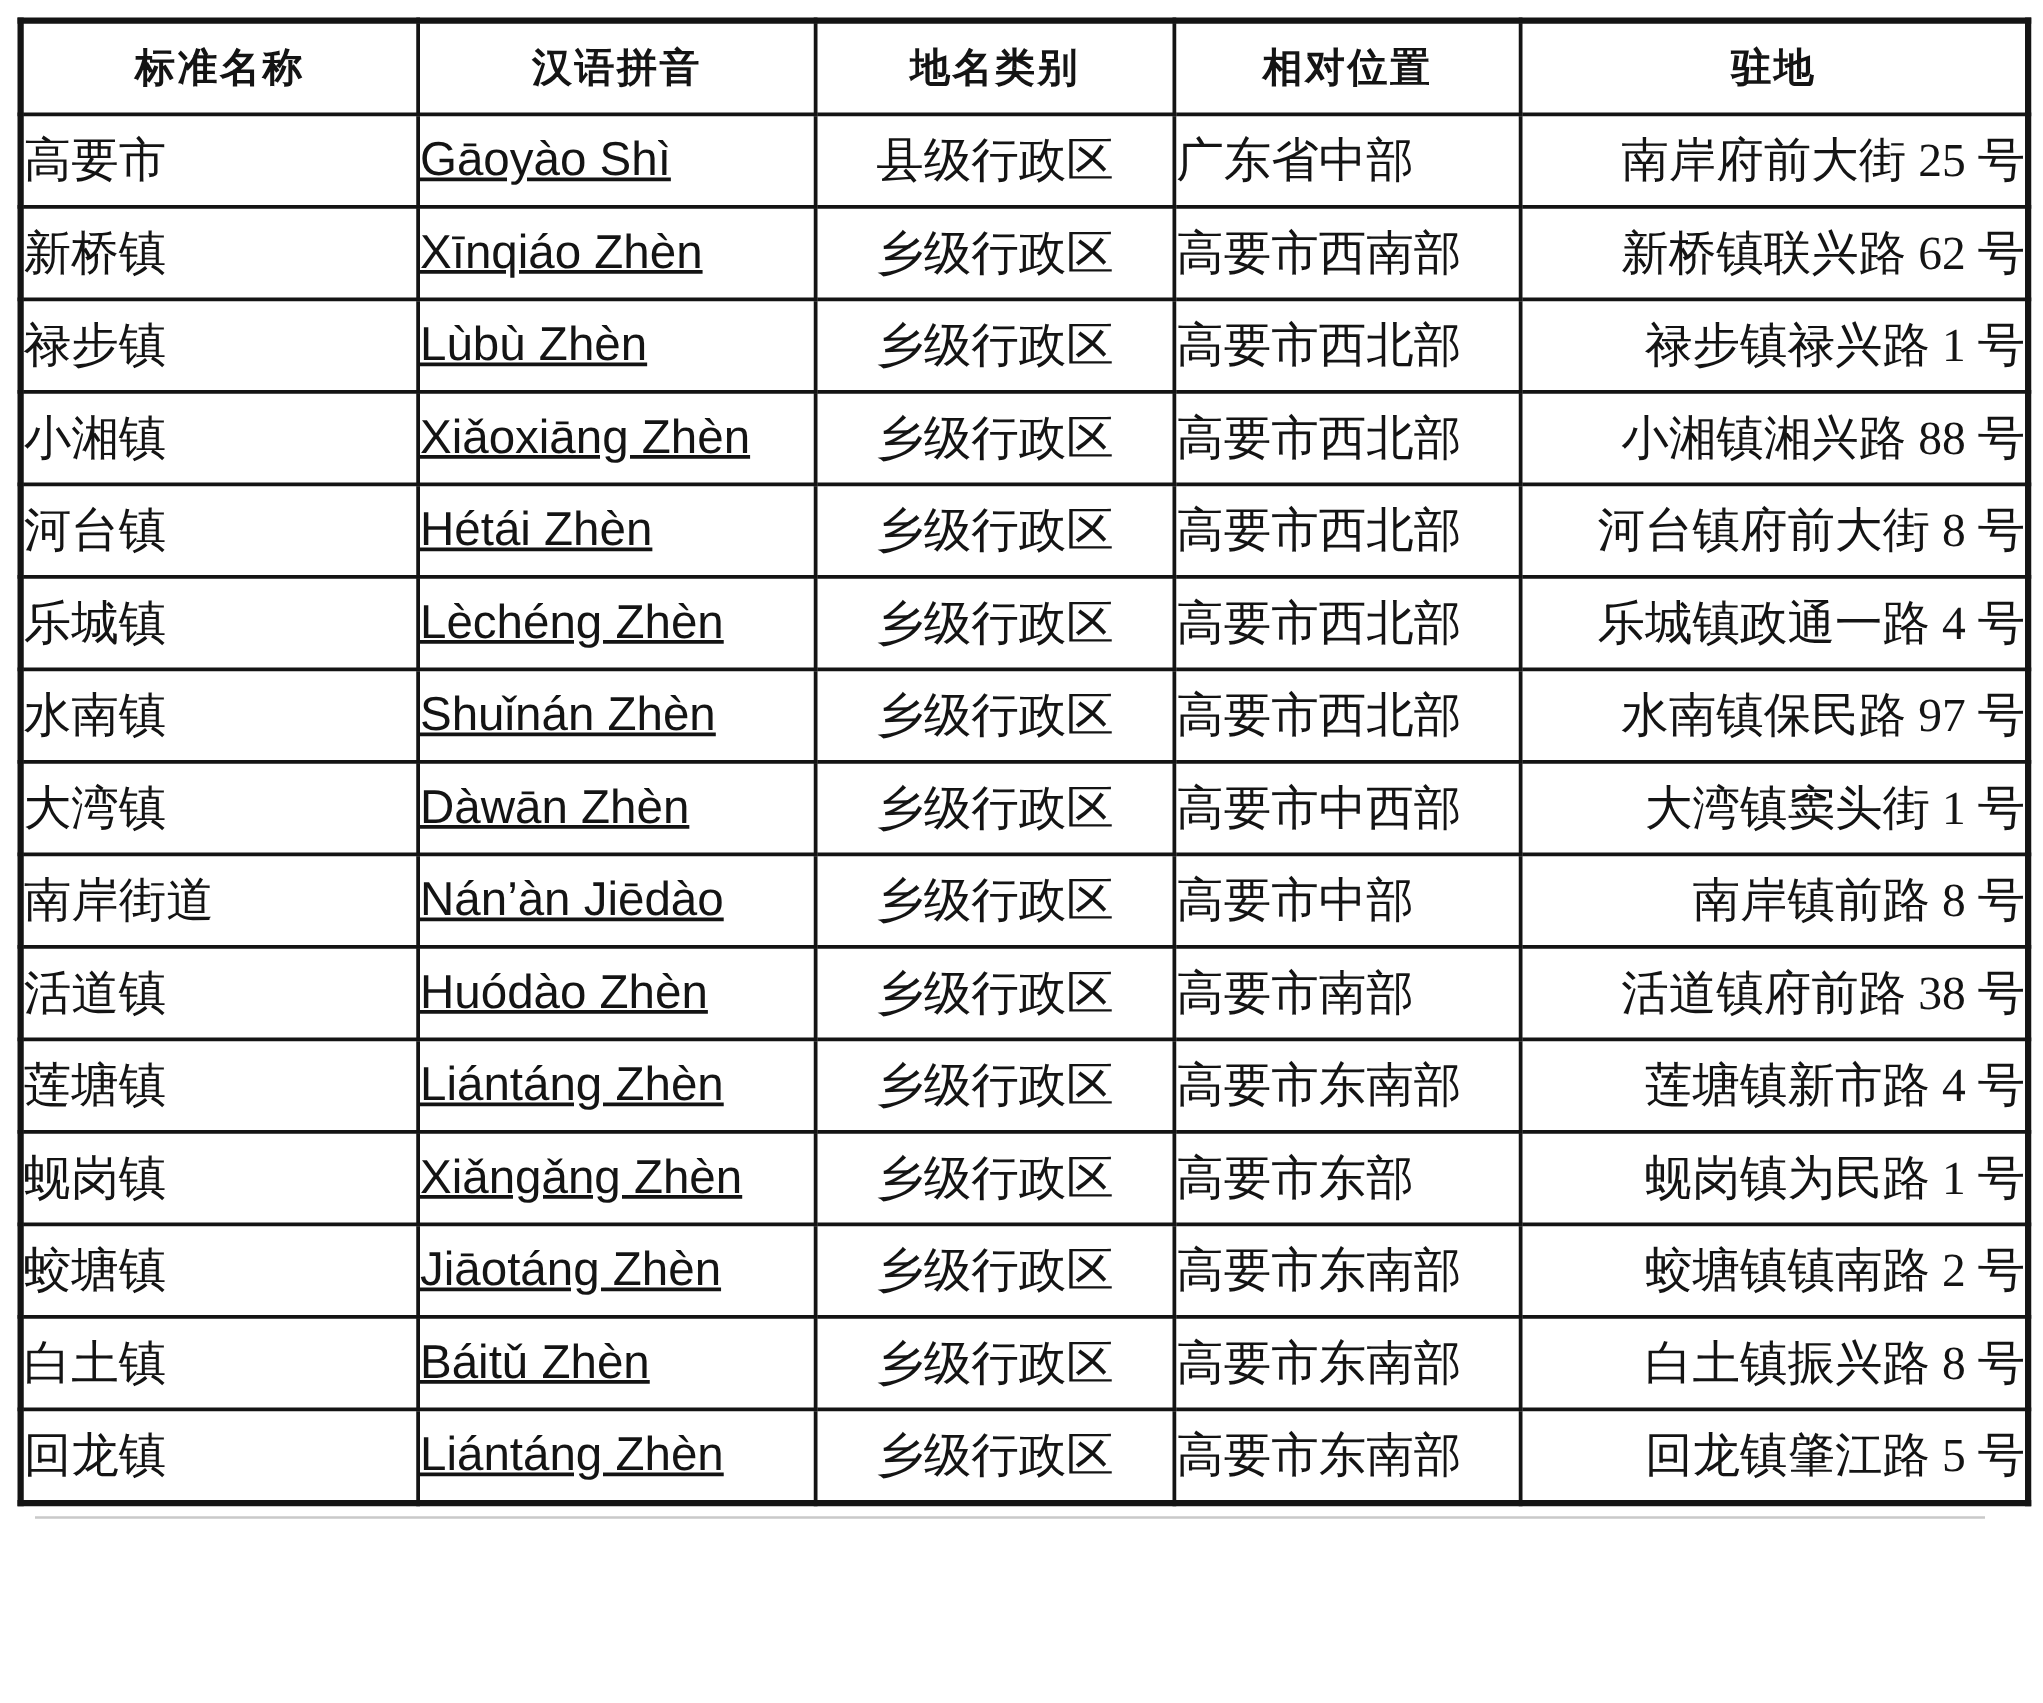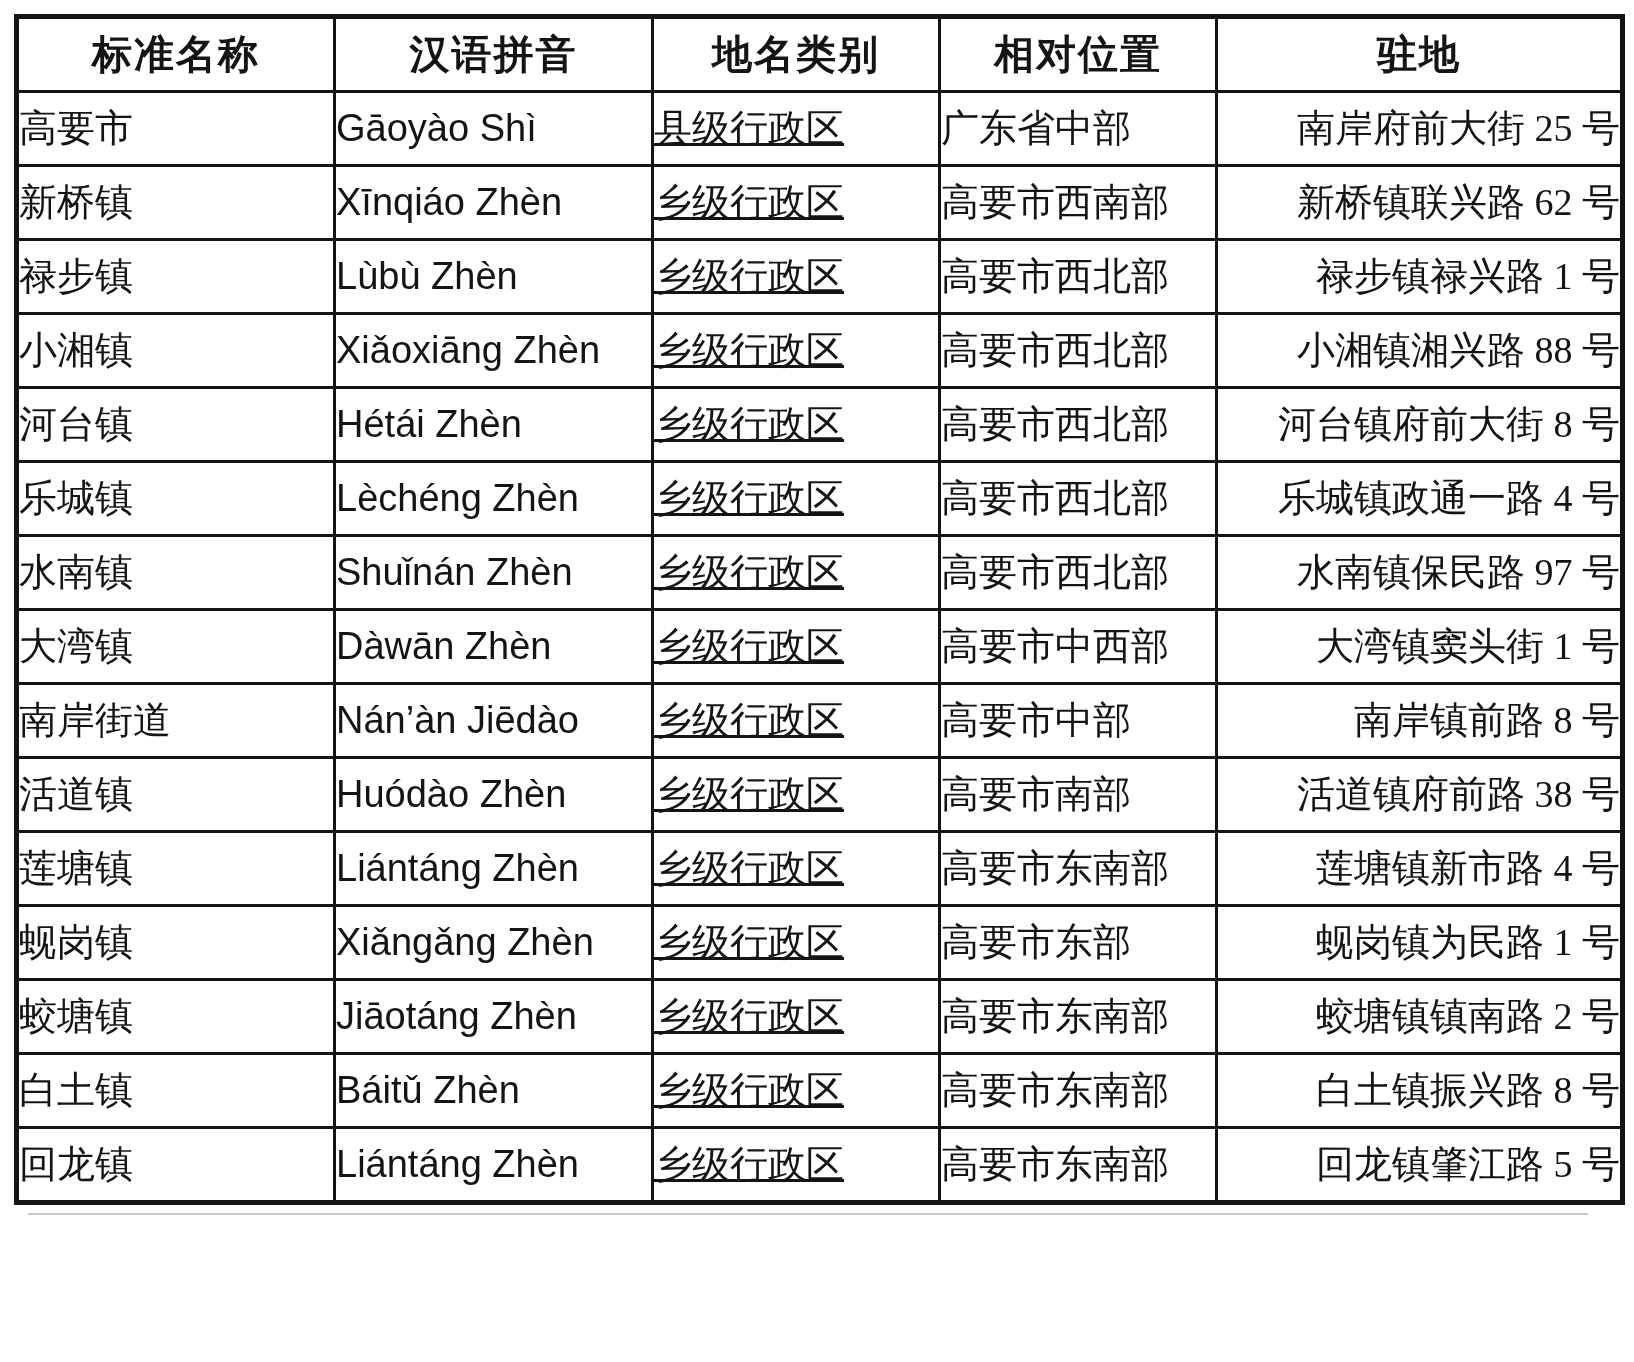--- a/index.html
+++ b/index.html
@@ -30,35 +30,36 @@
     height: 71px;
     vertical-align: middle;
     overflow: hidden;
     white-space: nowrap;
     padding: 0;
   }
   
   table.gazetteer th {
     font-family: "Liberation Sans", "DejaVu Sans", sans-serif;
     font-weight: bold;
-    font-size: 40px;
+    font-size: 32px;
     text-align: center;
     letter-spacing: 2px;
   }
   
   table.gazetteer td {
     font-size: 38px;
   }
   td.c0 { text-align: left; padding-left: 22px; }
   td.c1 {
     text-align: left; padding-left: 24px;
     font-family: "Liberation Sans", "DejaVu Sans", sans-serif;
     font-size: 40px;
+    text-decoration: underline;
   }
-  td.c2 { text-align: left; text-decoration: underline; }
+  td.c2 { text-align: center; }
   td.c3 { text-align: left; padding-left: 22px; }
   td.c4 { text-align: right; padding-left: 22px; }
   
   .scan-line {
     margin-top: 8px;
     margin-left: 14px;
     width: 1560px;
     height: 2px;
     background: #c9c9c9;
   }

